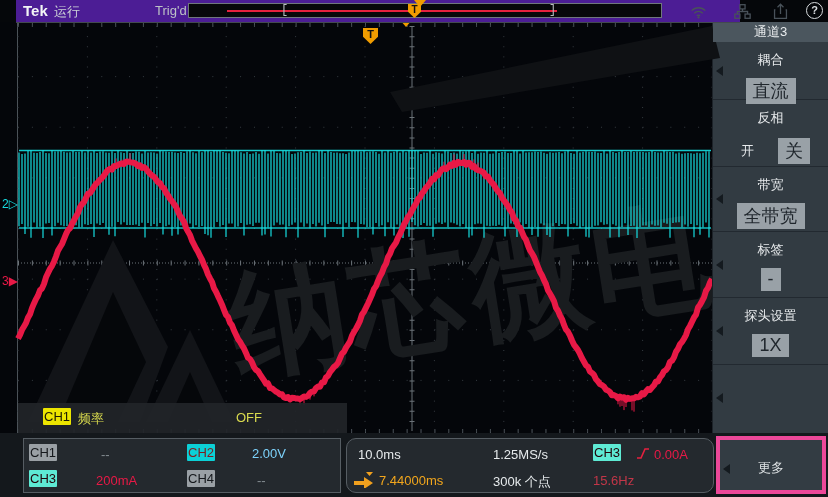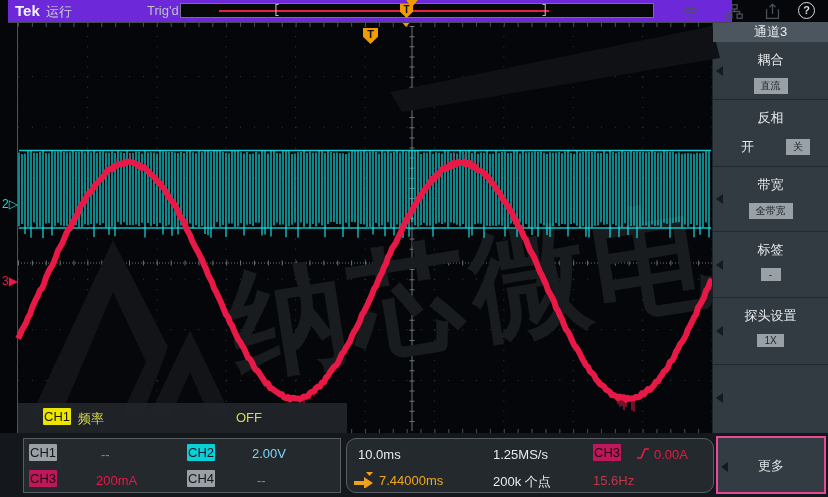--- a/index.html
+++ b/index.html
@@ -1,20 +1,20 @@
 <!DOCTYPE html>
 <html><head>
 <meta charset="utf-8">
 <style>
   html,body{margin:0;padding:0;background:#000;}
   #screen{position:relative;width:828px;height:497px;background:#05070a;overflow:hidden;
           font-family:"Liberation Sans",sans-serif;-webkit-font-smoothing:antialiased;}
   .abs{position:absolute;}
   
-  #topbar{left:8px;top:0;width:724px;height:22px;background:#6d28d9;border-bottom:1px solid #43494f;z-index:5;}
+  #topbar{left:16px;top:0;width:724px;height:22px;background:#4c1d95;border-bottom:1px solid #43494f;z-index:5;}
   .tek-logo{left:7px;top:2px;font-size:15px;font-weight:bold;color:#f2f4f5;letter-spacing:0px;}
   .run-status{left:38px;top:3px;font-size:13px;color:#ccd2d6;}
   .trig-status{left:139px;top:3px;font-size:13px;color:#bcc2c6;}
   #tbar{left:172px;top:3px;width:474px;height:15px;background:#07080a;border:1px solid #70777d;box-sizing:border-box;}
   #tbar .recline{left:38px;top:6px;width:330px;height:2px;background:#e5213f;}
   #tbar .brk{top:-1px;font-size:12px;color:#b7bcc1;font-family:"Liberation Mono",monospace;}
   .tshield{width:13px;height:14px;background:#f09c00;clip-path:polygon(0 0,100% 0,100% 55%,50% 100%,0 55%);
            color:#111;font-size:10px;font-weight:bold;text-align:center;line-height:11px;}
   .tri-down{width:0;height:0;border-left:6px solid transparent;border-right:6px solid transparent;border-top:7px solid #f09c00;}
   .topicon{top:3px;width:17px;height:17px;}
@@ -27,39 +27,39 @@
            transform:rotate(-9deg);white-space:nowrap;letter-spacing:4px;}
   .chmark{z-index:3;font-size:12px;line-height:12px;}
   .chmark.c2{color:#17dde0;}
   .chmark.c3{color:#e81946;}
   #search-banner{left:38px;top:28px;width:210px;height:28px;background:rgba(28,30,20,.88);
                  border:1px solid #8f959a;z-index:4;color:#dfe15f;font-size:13px;line-height:28px;padding-left:12px;box-sizing:content-box;}
   #measure-bar{left:18px;top:381px;width:329px;height:30px;background:rgba(33,37,41,.93);z-index:4;}
   .badge{display:inline-block;font-size:13px;padding:1px 1px;border-radius:1px;}
   .badge.yellow{background:#ece500;color:#1c1a02;}
   .badge.grey{background:#9aa0a5;color:#15181c;}
-  .badge.cyan{background:#0cd0d6;color:#0f172a;text-align:center;}
-  .badge.red{background:#be185d;color:#220308;}
+  .badge.cyan{background:#0cd0d6;color:#7f1d1d;text-align:center;}
+  .badge.red{background:#5eead4;color:#220308;}
   .ytext{color:#d9da4e;font-size:13px;}
   
   #sidebar{left:712px;top:22px;width:116px;height:411px;background:#323b42;border-left:1px solid #1d2329;box-sizing:border-box;}
   #sb-title{height:20px;background:#4b565e;color:#e9ecee;font-size:13px;text-align:center;line-height:20px;position:relative;z-index:3;}
   .sb-cell{position:relative;border-bottom:1px solid #222930;text-align:center;}
   .sb-label{position:relative;z-index:3;color:#e7eaec;font-size:13px;padding-top:9px;}
-  .sb-box{position:relative;z-index:3;display:inline-block;margin-top:9px;background:#99a1a7;color:#1f262c;font-size:10px;padding:1px 7px;}
+  .sb-box{position:relative;z-index:3;display:inline-block;margin-top:9px;background:#99a1a7;color:#1f262c;font-size:18px;padding:1px 7px;}
   .sb-arrow{position:absolute;z-index:3;left:3px;top:calc(50% - 5px);width:0;height:0;
             border-top:5px solid transparent;border-bottom:5px solid transparent;border-right:7px solid #141a1f;}
   .inv-row{position:relative;z-index:3;margin-top:11px;display:flex;justify-content:space-between;padding:0 18px 0 28px;align-items:center;}
   .inv-on{color:#e7eaec;font-size:13px;}
   
   #bottom{left:0;top:433px;width:828px;height:64px;background:#14181c;z-index:4;}
   .panel{background:#24292e;border:1px solid #565d63;box-sizing:border-box;}
   #panel-ch{left:23px;top:5px;width:318px;height:55px;}
   #panel-hz{left:346px;top:5px;width:368px;height:55px;border-radius:10px;}
-  #panel-more{left:716px;top:3px;width:110px;height:58px;background:#333c43;border:2px solid #ec4899;box-sizing:border-box;}
+  #panel-more{left:716px;top:3px;width:110px;height:58px;background:#333c43;border:4px solid #ec4899;box-sizing:border-box;}
   .row1{top:5px;} .row2{top:31px;}
   .val{font-size:13px;} .white{color:#e6eaec;} .dim{color:#858c92;}
   .cyan{color:#7dd3fc;} .redv{color:#e81946;} .reddim{color:#c23648;} .orange{color:#f2a61c;}
   .bw{color:#17d3da;font-size:11px;font-weight:bold;} .bw sub{font-size:8px;}
 </style>
 </head>
 <body>
 
 <div id="screen">
 
@@ -232,21 +232,21 @@
       <svg class="abs row1" style="left:289px;top:7px;" width="14" height="15">
         <path d="M1 12 H5 L9 3 H13" fill="none" stroke="#e5213f" stroke-width="1.6"></path>
       </svg>
       <span class="abs val redv row1" style="left:307px;top:8px;">0.00A</span>
 
       <svg class="abs row2" style="left:6px;top:32px;" width="24" height="17">
         <path d="M1 10 h10 v-4 l9 6 -9 6 v-4 h-10 z" fill="#f0a01e"></path>
         <path d="M13 1 h7 l-3.5 4 z" fill="#f0a01e"></path>
       </svg>
       <span class="abs val orange row2" style="left:32px;top:34px;">7.44000ms</span>
-      <span class="abs val white row2" style="left:146px;top:34px;">200k 个点</span>
+      <span class="abs val white row2" style="left:146px;top:34px;">300k 个点</span>
       <span class="abs val reddim row2" style="left:246px;top:34px;">15.6Hz</span>
     </div>
 
     <div id="panel-more" class="abs">
       <div class="sb-arrow" style="top:24px;"></div>
       <div style="color:#dfe3e5;font-size:13px;text-align:center;line-height:56px;position:relative;z-index:3;">更多</div>
     </div>
   </div>
 
 </div>

